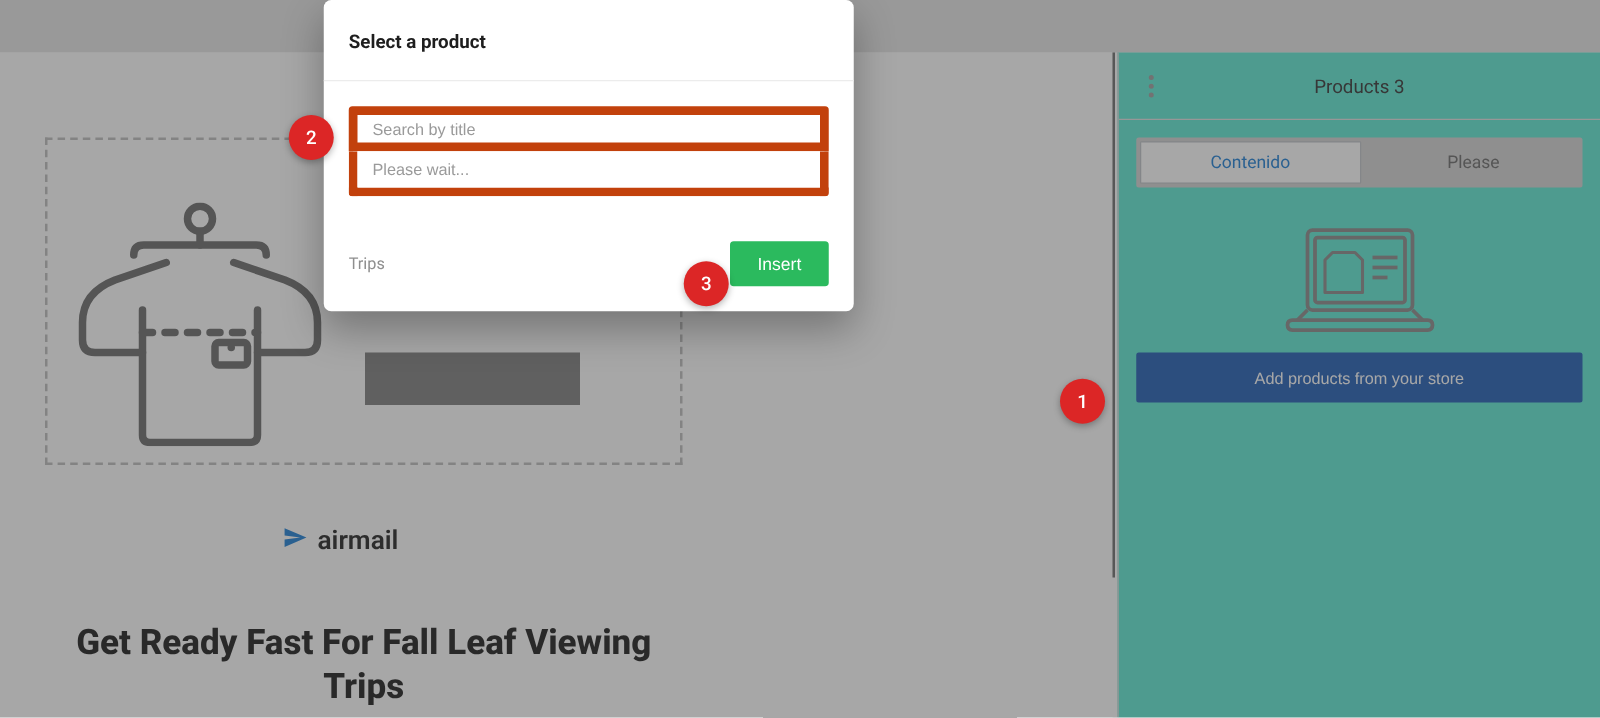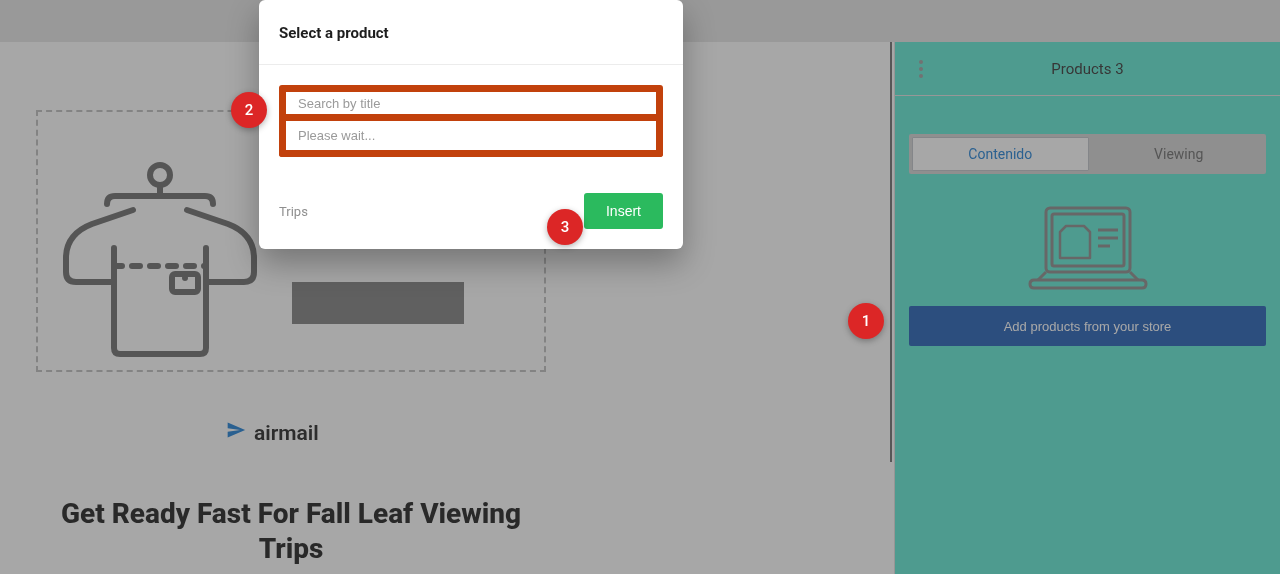--- a/index.html
+++ b/index.html
@@ -7,21 +7,21 @@
   .stage { position: relative; width: 1280px; height: 574px; background: #ffffff; }
   .top-strip { position: absolute; left: 0; top: 0; width: 1280px; height: 42px; background: #e5e5e5; }
   .canvas-area { position: absolute; left: 0; top: 42px; width: 890px; height: 532px; background: #ffffff; }
   .divider-vert { position: absolute; left: 890px; top: 42px; width: 2px; height: 420px; background: #6d6d6d; }
   .sidebar { position: absolute; right: 0; top: 42px; width: 386px; height: 532px; background: #5eead4; border-left: 1px solid #e0e0e0; }
   .sidebar-header { display: flex; align-items: center; height: 54px; border-bottom: 1px solid #e2e2e2; padding: 0 18px; }
   .kebab-icon { width: 16px; display: flex; flex-direction: column; align-items: center; gap: 3px; }
   .kebab-icon span { width: 4px; height: 4px; background: #9e9e9e; border-radius: 50%; }
   .sidebar-title { flex: 1; text-align: center; font-size: 15px; color: #333; padding-right: 16px; }
   .tabs-wrap { padding: 14px 14px 10px 14px; }
-  .tabs { display: flex; background: #d3d3d3; border-radius: 2px; height: 40px; margin-top: 24px; }
+  .tabs { display: flex; background: #d3d3d3; border-radius: 2px; height: 40px; }
   .tab { flex: 1; display: flex; align-items: center; justify-content: center; font-size: 14px; color: #6b6b6b; cursor: pointer; }
   .tab.active { background: #ffffff; margin: 3px; border-radius: 1px; color: #1d7fd6; border: 1px solid #bfc4c8; }
   .laptop-icon { display: flex; justify-content: center; padding: 18px 0 14px 0; }
   .add-btn-wrap { padding: 0 14px; }
   .add-btn { width: 100%; height: 40px; background: #1f5db5; color: #ffffff; font-size: 13px; border: none; border-radius: 2px; cursor: pointer; }
   .dashed { position: absolute; left: 36px; top: 68px; width: 510px; height: 262px; border: 2px dashed #bdbdbd; }
   .grab-text { position: absolute; left: 36px; top: 92px; width: 290px; text-align: center; font-size: 13px; color: #6f6f6f; font-weight: 600; }
   .shirt-wrap { position: absolute; left: 60px; top: 120px; }
   .gray-btn { position: absolute; left: 292px; top: 240px; width: 172px; height: 42px; background: #7e7e7e; }
   .airmail { position: absolute; left: 226px; top: 378px; display: flex; align-items: center; gap: 8px; font-size: 21px; font-weight: 600; color: #222; justify-content: space-between; }
@@ -88,21 +88,21 @@
       <div class="kebab-icon">
           <span></span>
           <span></span>
           <span></span>
         </div>
       <div class="sidebar-title">Products 3</div>
     </div>
     <div class="tabs-wrap">
       <div class="tabs">
         <div class="tab active">Contenido</div>
-        <div class="tab">Viewing</div>
+        <div class="tab">Please</div>
       </div>
     </div>
     <div class="laptop-icon">
       <svg width="120" height="90" viewBox="0 0 120 90">
         <g fill="none" stroke="#8a8a8a" stroke-width="3" stroke-linejoin="round">
           <rect x="18" y="6" width="84" height="64" rx="4"></rect>
           <rect x="24" y="12" width="72" height="52" rx="2"></rect>
           <path d="M6 78 h108 q4 0 4 4 v0 q0 4 -4 4 h-108 q-4 0 -4 -4 v0 q0 -4 4 -4 Z"></path>
           <path d="M18 70 L10 78 M102 70 L110 78"></path>
           <path d="M38 24 h18 l6 6 v26 h-30 v-26 Z" stroke-width="2.5"></path>

